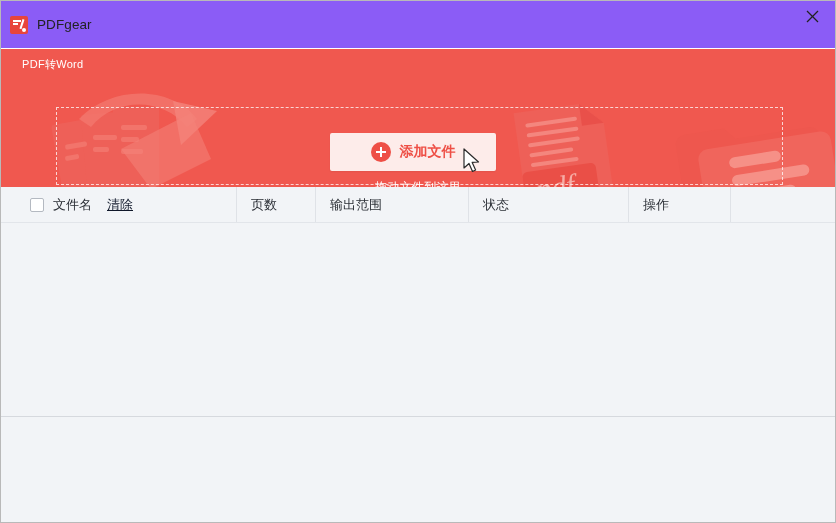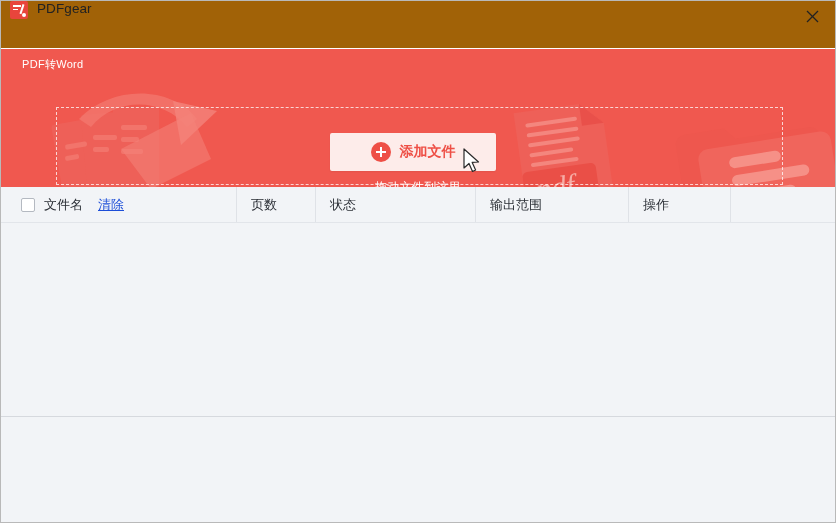--- a/index.html
+++ b/index.html
@@ -13,22 +13,22 @@
     position: relative;
     width: 836px; height: 523px;
     border: 1px solid #b9b9b9;
     background: #ffffff;
     display: flex; flex-direction: column;
   }
 
   
   .titlebar {
     height: 48px; min-height: 31px;
-    background: #a16207;
-    display: flex; 
+    background: #8b5cf6;
+    display: flex; align-items: center;
     position: relative;
     border-bottom: 1px solid #ffffff;
   }
   .app-icon {
     width: 18px; height: 18px;
     margin-left: 9px;
     background: #e8453c;
     border-radius: 2px;
     position: relative;
     flex: 0 0 auto;
@@ -120,34 +120,34 @@
     display: flex; align-items: stretch;
     position: relative;
   }
   .th {
     display: flex; align-items: center;
     font-size: 13px; color: #2b2f36;
     padding-left: 14px;
     border-right: 1px solid #dfe2e7;
     position: relative;
   }
-  .th.c-name   { width: 236px; padding-left: 20px; gap: 9px; }
+  .th.c-name   { width: 236px; padding-left: 29px; gap: 9px; }
   .th.c-pages  { width: 79px; }
   .th.c-range  { width: 153px; }
   .th.c-status { width: 160px; }
   .th.c-action { width: 102px; }
   .th.c-tail   { width: 86px; border-right: none; }
   .chk {
     width: 14px; height: 14px;
     border: 1px solid #b4b9c1;
     background: #ffffff; border-radius: 2px;
     flex: 0 0 auto; cursor: pointer;
   }
   .clear-link {
-    color: #1d4ed8; font-size: 13px;
+    color: #0f172a; font-size: 13px;
     text-decoration: underline; cursor: pointer;
     margin-left: 6px;
   }
   .tbody { flex: 1 1 auto; background: #f2f4f7; }
 
   
   .bottom {
     height: 105px; min-height: 105px;
     background: #f2f4f7;
     position: relative;
@@ -243,22 +243,22 @@
   </div>
 
   <div class="table-wrap">
     <div class="thead">
       <div class="th c-name">
         <span class="chk"></span>
         <span>文件名</span>
         <span class="clear-link">清除</span>
       </div>
       <div class="th c-pages">页数</div>
+      <div class="th c-range">输出范围</div>
       <div class="th c-status">状态</div>
-      <div class="th c-range">输出范围</div>
       <div class="th c-action">操作</div>
       <div class="th c-tail"></div>
     </div>
     <div class="tbody"></div>
   </div>
 
   <div class="bottom">
 
     
 

